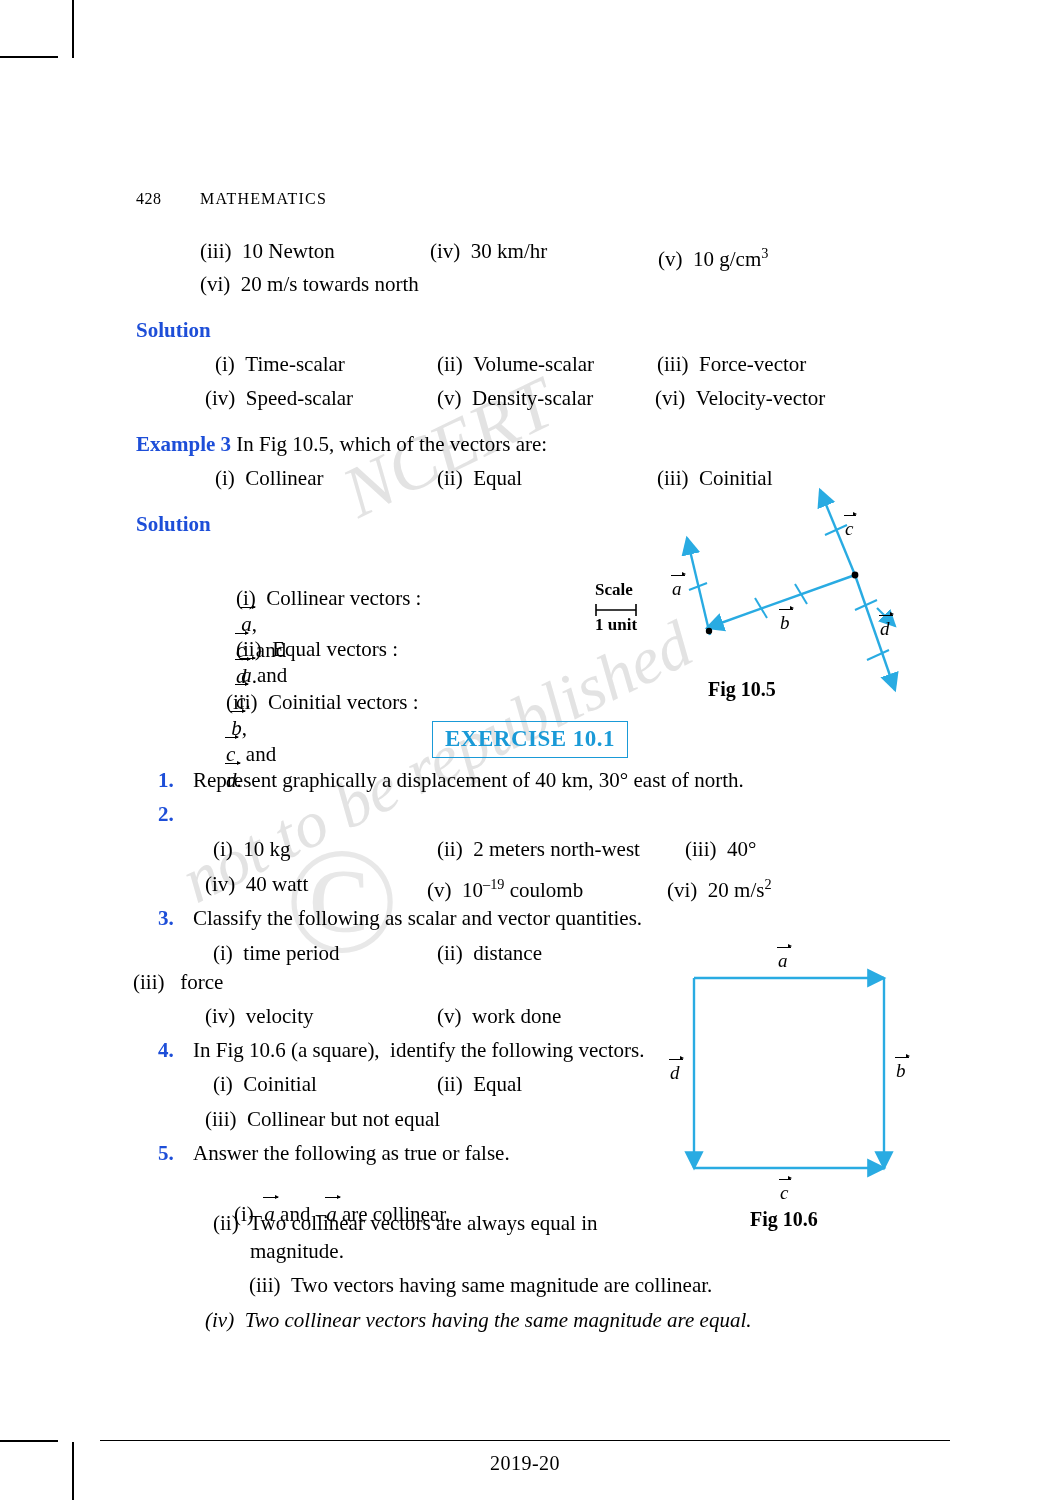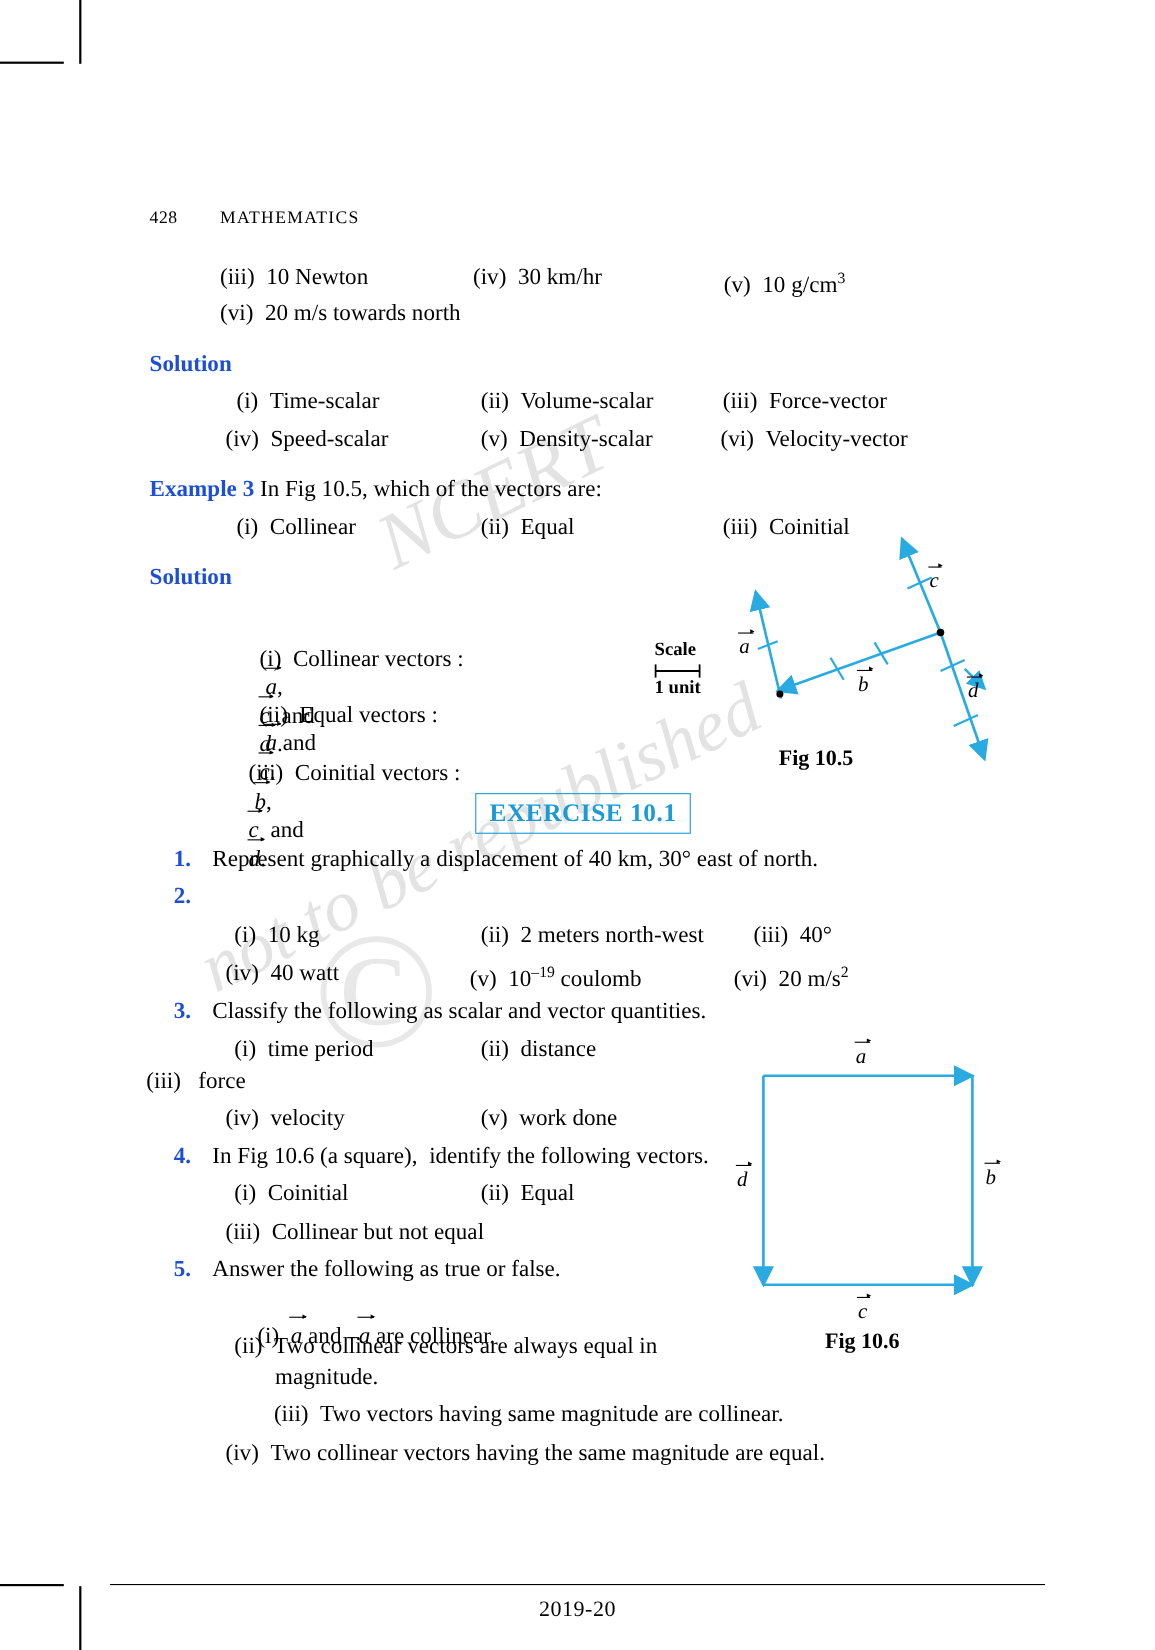--- a/index.html
+++ b/index.html
@@ -290,21 +290,21 @@
   <div class="ln" style="left:205px; top:1106px;"><span>(iii)</span>&nbsp;&nbsp;<span>Collinear but not equal</span></div>
 
   <div class="ln blue" style="left:158px; top:1140px;">5.</div>
   <div class="ln" style="left:193px; top:1140px;">Answer the following as true or false.</div>
   <div class="ln" style="left:213px; top:1175px;">
     <span>(i)</span>&nbsp;&nbsp;<span class="vec">a</span> and –<span class="vec">a</span> are collinear.
   </div>
   <div class="ln" style="left:213px; top:1210px;"><span>(ii)</span>&nbsp;&nbsp;<span>Two collinear vectors are always equal in</span></div>
   <div class="ln" style="left:250px; top:1238px;">magnitude.</div>
   <div class="ln" style="left:205px; top:1272px;margin-left:44px;"><span>(iii)</span>&nbsp;&nbsp;<span>Two vectors having same magnitude are collinear.</span></div>
-  <div class="ln" style="left:205px; top:1307px;"><span>(iv)</span>&nbsp;&nbsp;<span>Two collinear vectors having the same magnitude are equal.</span></div>
+  <div class="ln" style="left:205px; top:1307px;font-style:italic;"><span>(iv)</span>&nbsp;&nbsp;<span>Two collinear vectors having the same magnitude are equal.</span></div>
 
   <svg style="position:absolute; left:672px; top:960px;" width="240" height="230">
     <defs>
       <marker id="arrS" markerWidth="9" markerHeight="9" refX="7" refY="4" orient="auto">
         <path d="M0,0 L8,4 L0,8 z" fill="#29abe2"></path>
       </marker>
     </defs>
 
     <line x1="22" y1="18" x2="212" y2="18" stroke="#29abe2" stroke-width="2.4" marker-end="url(#arrS)"></line>
 

